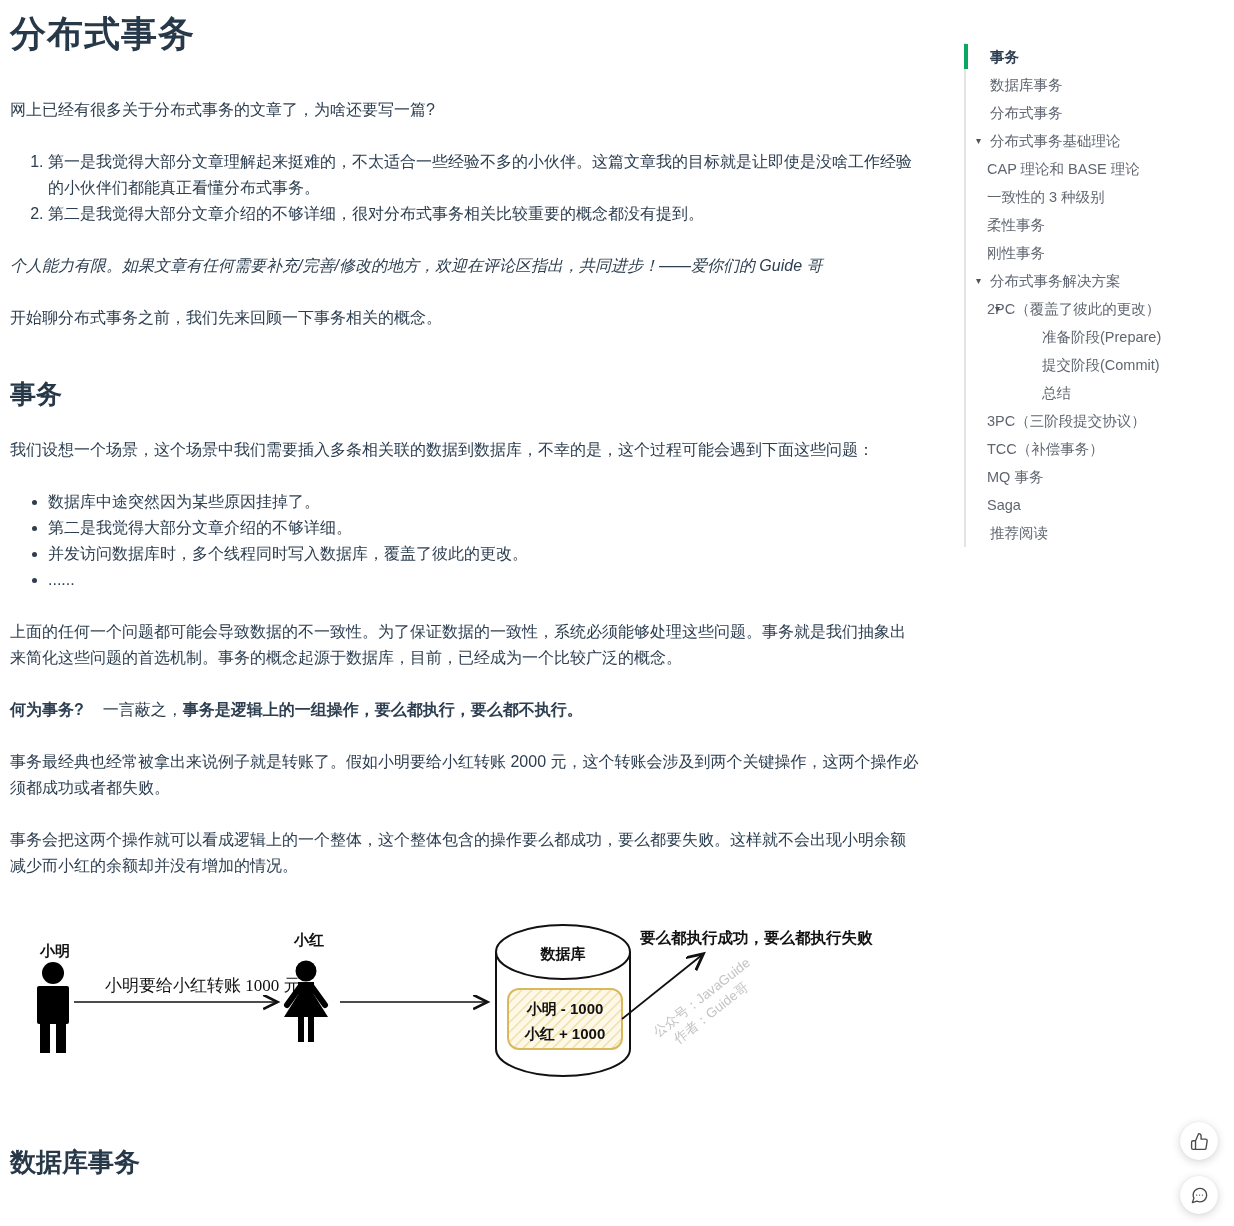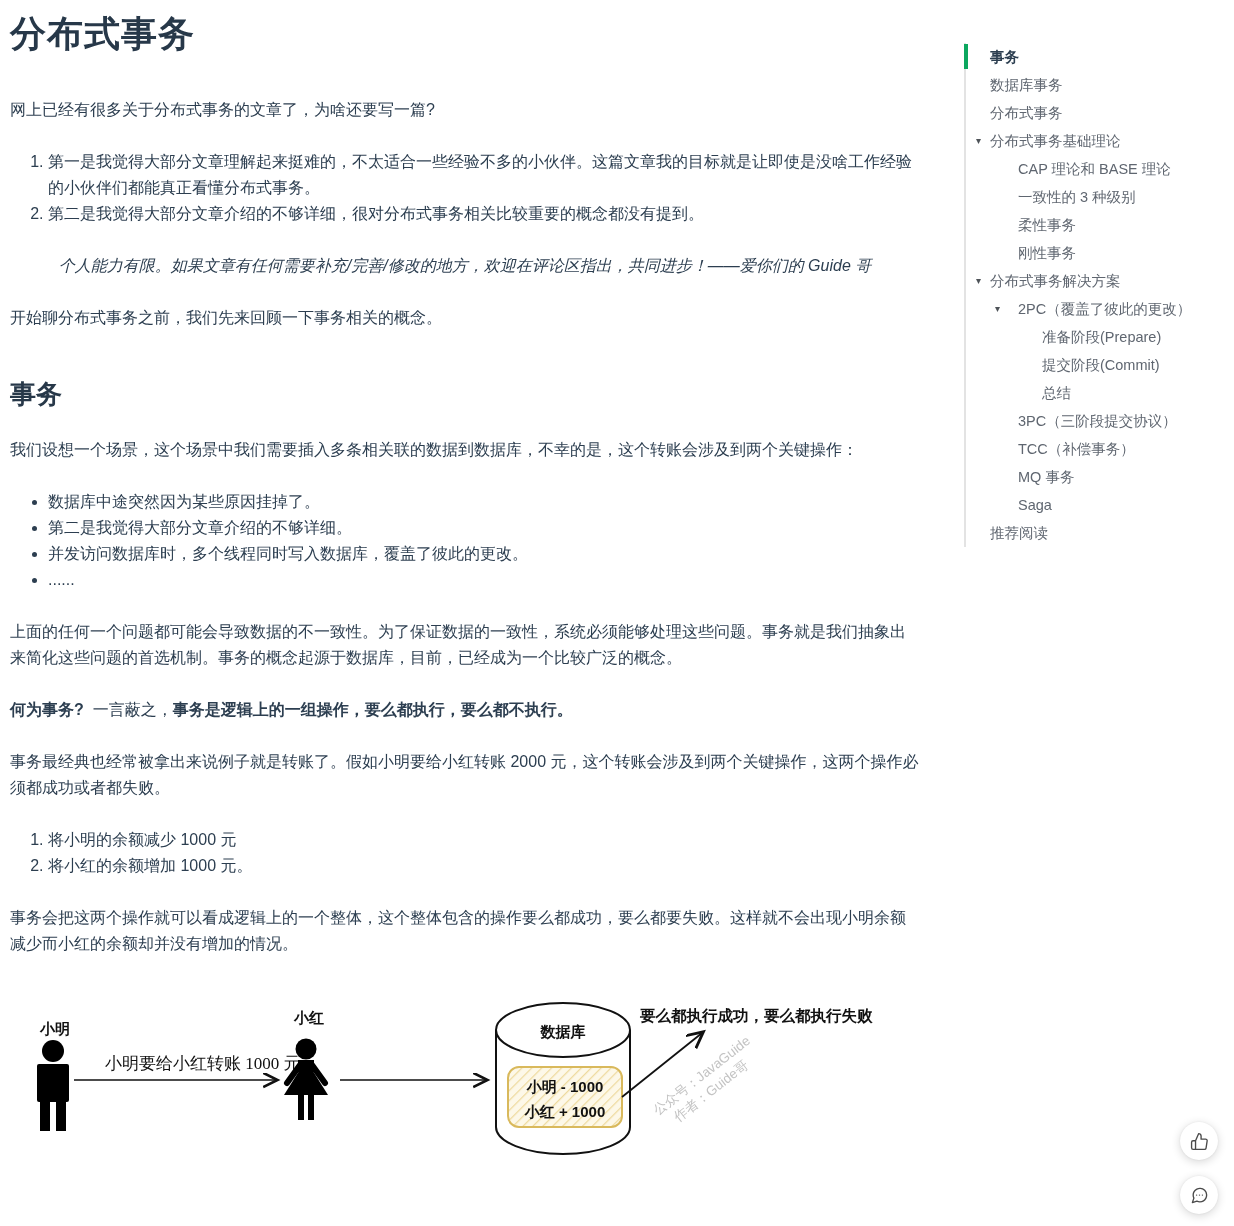--- a/index.html
+++ b/index.html
@@ -16,49 +16,49 @@
     position:absolute; left:10px; top:0;
     width:910px;
   }
   h1.page-title {
     margin-top:10px;
     font-size:36px; font-weight:700; color:#273849;
     letter-spacing:1px;
   }
   .article p { margin:26px 0; font-size:16px; line-height:26px; }
   .article p.bold { font-weight:400; }
-  .article p.quote { font-style:italic;text-align:center; }
+  .article p.quote { font-style:italic; }
   .article ol, .article ul { margin:26px 0; padding-left:38px; font-size:16px; line-height:26px; }
   .article li { margin:0; }
   h2.section-title {
     margin-top:46px; margin-bottom:26px;
     font-size:26px; font-weight:700; color:#273849; line-height:34px;
   }
   h2.section-next { margin-top:53px; }
   .b { font-weight:700; }
-  .sp-after { margin-right:9px; }
+  .sp-after { margin-right:19px; }
   
   .diagram { display:block; margin-top:28px; }
   .hand-serif { font-family:"Liberation Serif","DejaVu Serif",serif; }
   
   .toc {
     position:absolute; top:43px; left:964px;
     width:268px;
     border-left:2px solid #e3e3e3;
     font-size:14.5px;
   }
   .toc-row {
     position:relative;
     height:28px; line-height:28px;
     color:#5f6670;
     white-space:nowrap;
     cursor:pointer;
   }
   .toc-row.lv1 { padding-left:24px; }
-  .toc-row.lv2 { padding-left:52px; }
+  .toc-row.lv2 { padding-left:21px; }
   .toc-row.lv3 { padding-left:76px; }
   .toc-row.active { color:#2c3e50; font-weight:700; }
   .toc-row.active::before {
     content:""; position:absolute; left:-2px; top:1px;
     width:4px; height:25px; background:var(--accent,#0ca75f);
   }
   .chev {
     position:absolute; top:0;
     font-size:10px; color:#4e5358; line-height:28px;
   }
@@ -89,39 +89,35 @@
     <li>第一是我觉得大部分文章理解起来挺难的，不太适合一些经验不多的小伙伴。这篇文章我的目标就是让即使是没啥工作经验的小伙伴们都能真正看懂分布式事务。</li>
     <li>第二是我觉得大部分文章介绍的不够详细，很对分布式事务相关比较重要的概念都没有提到。</li>
   </ol>
 
   <p class="quote">个人能力有限。如果文章有任何需要补充/完善/修改的地方，欢迎在评论区指出，共同进步！——爱你们的 Guide 哥</p>
 
   <p>开始聊分布式事务之前，我们先来回顾一下事务相关的概念。</p>
 
   <h2 class="section-title">事务</h2>
 
-  <p>我们设想一个场景，这个场景中我们需要插入多条相关联的数据到数据库，不幸的是，这个转账会涉及到两个关键操作：</p>
+  <p>我们设想一个场景，这个场景中我们需要插入多条相关联的数据到数据库，不幸的是，这个过程可能会遇到下面这些问题：</p>
 
   <ul>
     <li>数据库中途突然因为某些原因挂掉了。</li>
     <li>第二是我觉得大部分文章介绍的不够详细。</li>
     <li>并发访问数据库时，多个线程同时写入数据库，覆盖了彼此的更改。</li>
     <li>......</li>
   </ul>
 
   <p>上面的任何一个问题都可能会导致数据的不一致性。为了保证数据的一致性，系统必须能够处理这些问题。事务就是我们抽象出来简化这些问题的首选机制。事务的概念起源于数据库，目前，已经成为一个比较广泛的概念。</p>
 
   <p><span class="b sp-after">何为事务?</span><span>一言蔽之，</span><span class="b">事务是逻辑上的一组操作，要么都执行，要么都不执行。</span></p>
 
   <p>事务最经典也经常被拿出来说例子就是转账了。假如小明要给小红转账 2000 元，这个转账会涉及到两个关键操作，这两个操作必须都成功或者都失败。</p>
 
-  <ol>
-    <li>将小明的余额减少 1000 元</li>
-    <li>将小红的余额增加 1000 元。</li>
-  </ol>
 
   <p>事务会把这两个操作就可以看成逻辑上的一个整体，这个整体包含的操作要么都成功，要么都要失败。这样就不会出现小明余额减少而小红的余额却并没有增加的情况。</p>
 
   <svg class="diagram" width="920" height="185" viewBox="0 0 920 185">
     <defs>
       <pattern id="hatch" width="7" height="7" patternUnits="userSpaceOnUse" patternTransform="rotate(45)">
         <rect width="7" height="7" fill="#fdf8e8"></rect>
         <line x1="0" y1="0" x2="0" y2="7" stroke="#eeda9e" stroke-width="2.5"></line>
       </pattern>
       <marker id="ah" markerWidth="12" markerHeight="10" refX="8" refY="4.5" orient="auto">

